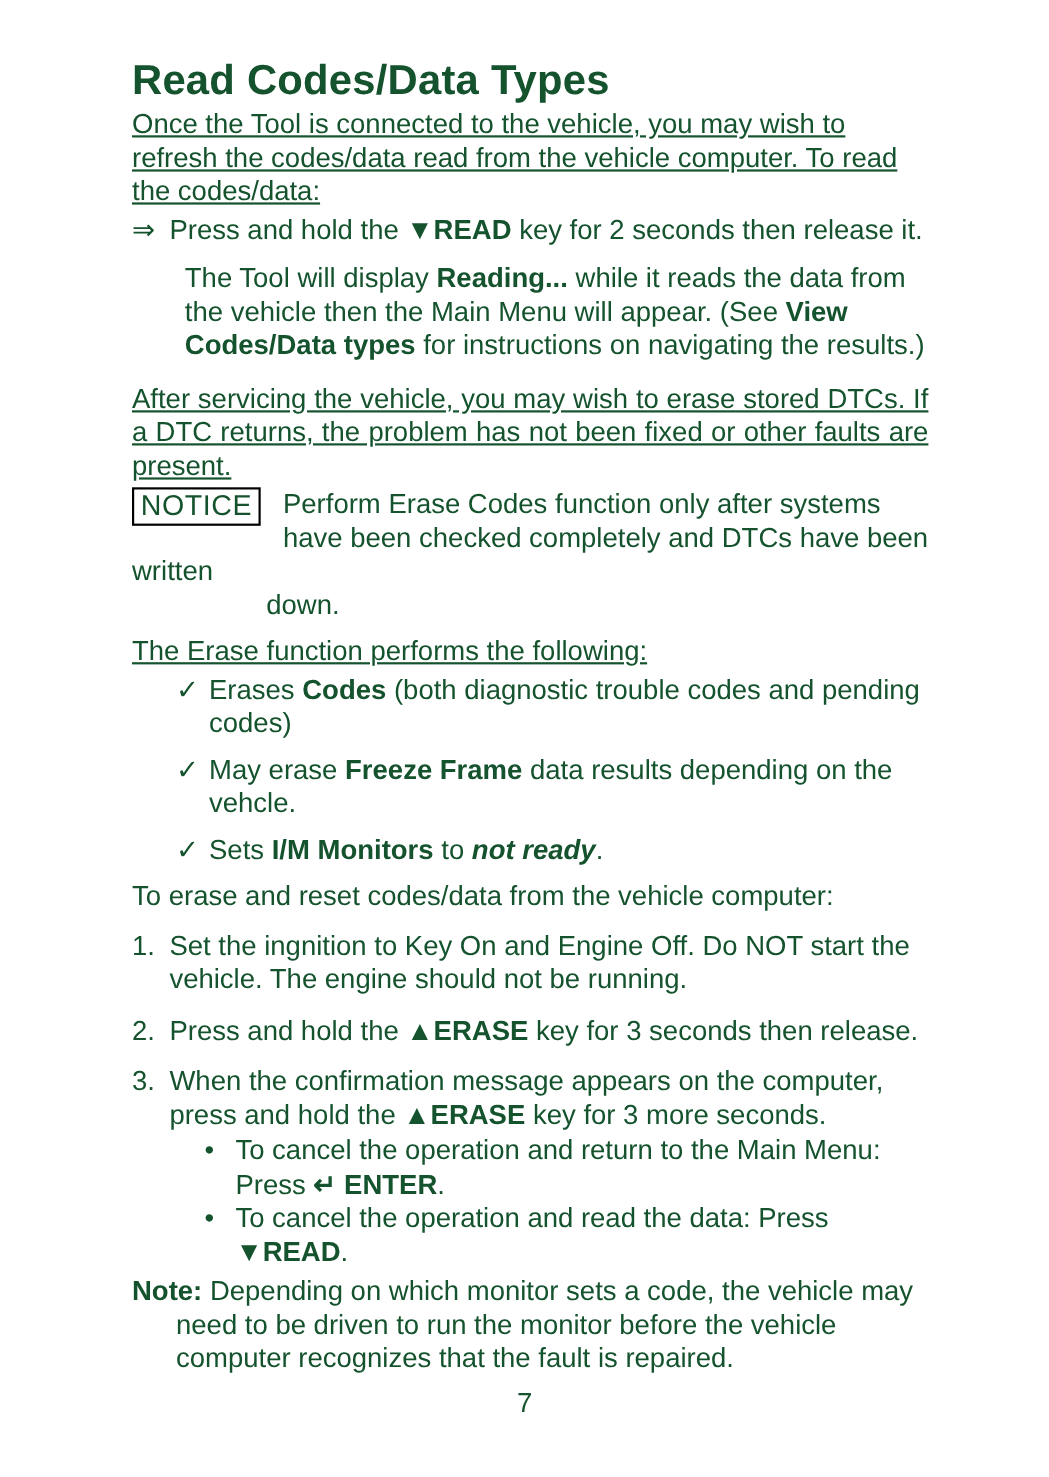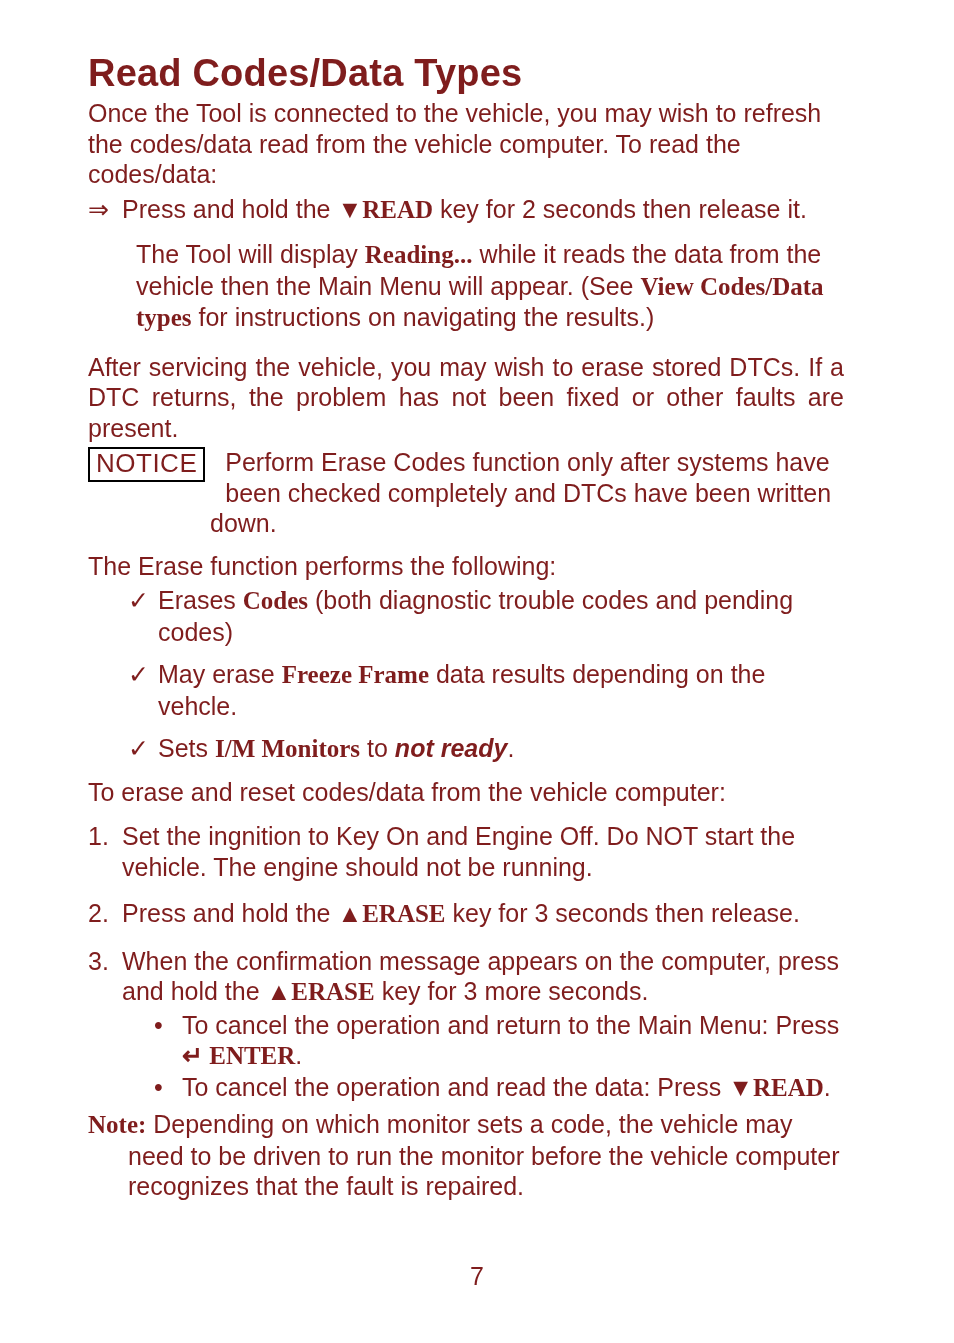--- a/index.html
+++ b/index.html
@@ -4,38 +4,39 @@
 <style>
   html, body {
     margin: 0;
     padding: 0;
     background: #fff;
   }
   .page {
     width: 954px;
     height: 1343px;
     box-sizing: border-box;
-    padding: 50px 110px 40px 88px;
+    padding: 50px 110px 40px 120px;
     font-family: Arial, Helvetica, sans-serif;
-    color: #7f1d1d;
+    color: #14532d;
     font-size: 25px;
     line-height: 1.22;
     position: relative;
   }
   h1 {
     font-size: 38px;
     font-weight: 700;
     margin: 0 0 2px 0;
     letter-spacing: 0.2px;
   }
   p {
     margin: 0 0 14px 0;
   }
   .tight {
     margin: 0 0 4px 0;
+    text-decoration: underline;
   }
   .arrow-block {
     display: flex;
     margin-bottom: 14px;
   }
   .arrow-sym {
     width: 34px;
     flex: 0 0 34px;
   }
   .arrow-body {
@@ -110,21 +111,21 @@
     display: block;
   }
   .page-num {
     position: absolute;
     bottom: 52px;
     left: 0;
     right: 0;
     text-align: center;
     font-size: 25px;
   }
-  b { font-weight: 700; font-family: Liberation Serif, serif; }
+  b { font-weight: 700; }
   i.bi { font-style: italic; font-weight: 700; }
   .clear { clear: both; }
 </style>
 </head>
 <body>
 
 <div class="page">
 
   <h1>Read Codes/Data Types</h1>
   <p class="tight">Once the Tool is connected to the vehicle, you may wish to refresh the codes/data read from the vehicle computer. To read the codes/data:</p>

